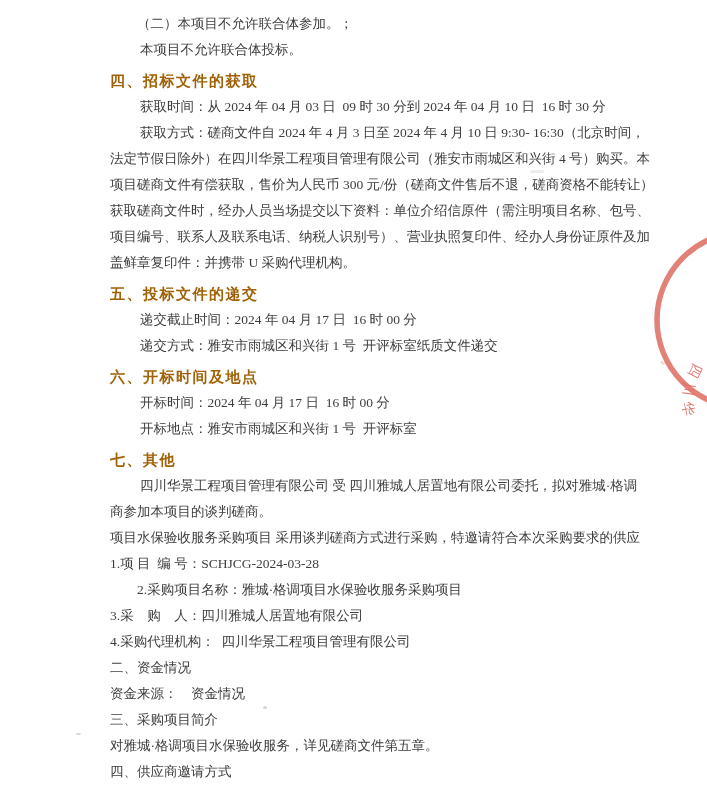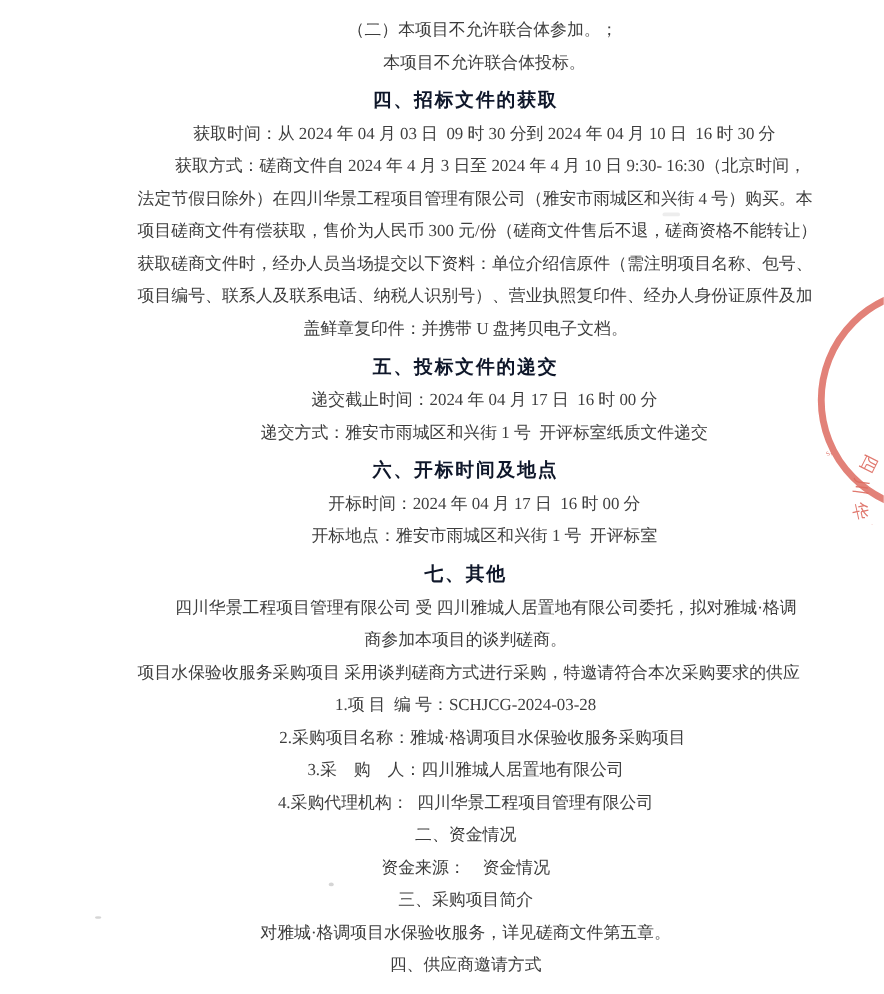--- a/index.html
+++ b/index.html
@@ -16,25 +16,24 @@
     box-sizing: border-box;
     background: #ffffff;
   }
   p.line {
     margin: 0;
     font-size: 13.5px;
     line-height: 26px;
     color: #3d3d3d;
     white-space: pre;
     overflow: visible;
-    text-align: center;
   }
   p.h {
     font-weight: bold;
-    color: #0f172a;
+    color: #a16207;
     font-size: 15px;
     letter-spacing: 1.5px;
     margin-top: 5px;
   }
   .ind { padding-left: 30px; }
   .ind-sm { padding-left: 27px; }
   .emph { }
   
   .seal {
     position: absolute;
@@ -59,21 +58,21 @@
 <div class="page">
   <p class="line ind-sm">（二）本项目不允许联合体参加。；</p>
   <p class="line ind"><span>本项目</span><span class="emph">不允许</span><span>联合体投标。</span></p>
   <p class="line h">四、招标文件的获取</p>
   <p class="line ind">获取时间：从 2024 年 04 月 03 日  09 时 30 分到 2024 年 04 月 10 日  16 时 30 分</p>
   <p class="line ind">获取方式：磋商文件自 2024 年 4 月 3 日至 2024 年 4 月 10 日 9:30- 16:30（北京时间，</p>
   <p class="line">法定节假日除外）在四川华景工程项目管理有限公司（雅安市雨城区和兴街 4 号）购买。本</p>
   <p class="line">项目磋商文件有偿获取，售价为人民币 300 元/份（磋商文件售后不退，磋商资格不能转让）</p>
   <p class="line">获取磋商文件时，经办人员当场提交以下资料：单位介绍信原件（需注明项目名称、包号、</p>
   <p class="line">项目编号、联系人及联系电话、纳税人识别号）、营业执照复印件、经办人身份证原件及加</p>
-  <p class="line">盖鲜章复印件：并携带 U 盘拷贝电子文档。</p>
+  <p class="line">盖鲜章复印件：并携带 U 采购代理机构。</p>
   <p class="line h">五、投标文件的递交</p>
   <p class="line ind">递交截止时间：2024 年 04 月 17 日  16 时 00 分</p>
   <p class="line ind">递交方式：雅安市雨城区和兴街 1 号  开评标室纸质文件递交</p>
   <p class="line h">六、开标时间及地点</p>
   <p class="line ind">开标时间：2024 年 04 月 17 日  16 时 00 分</p>
   <p class="line ind">开标地点：雅安市雨城区和兴街 1 号  开评标室</p>
   <p class="line h">七、其他</p>
   <p class="line ind">四川华景工程项目管理有限公司 受 四川雅城人居置地有限公司委托，拟对雅城·格调</p>
   <p class="line">商参加本项目的谈判磋商。</p>
   <p class="line">项目水保验收服务采购项目 采用谈判磋商方式进行采购，特邀请符合本次采购要求的供应</p>

